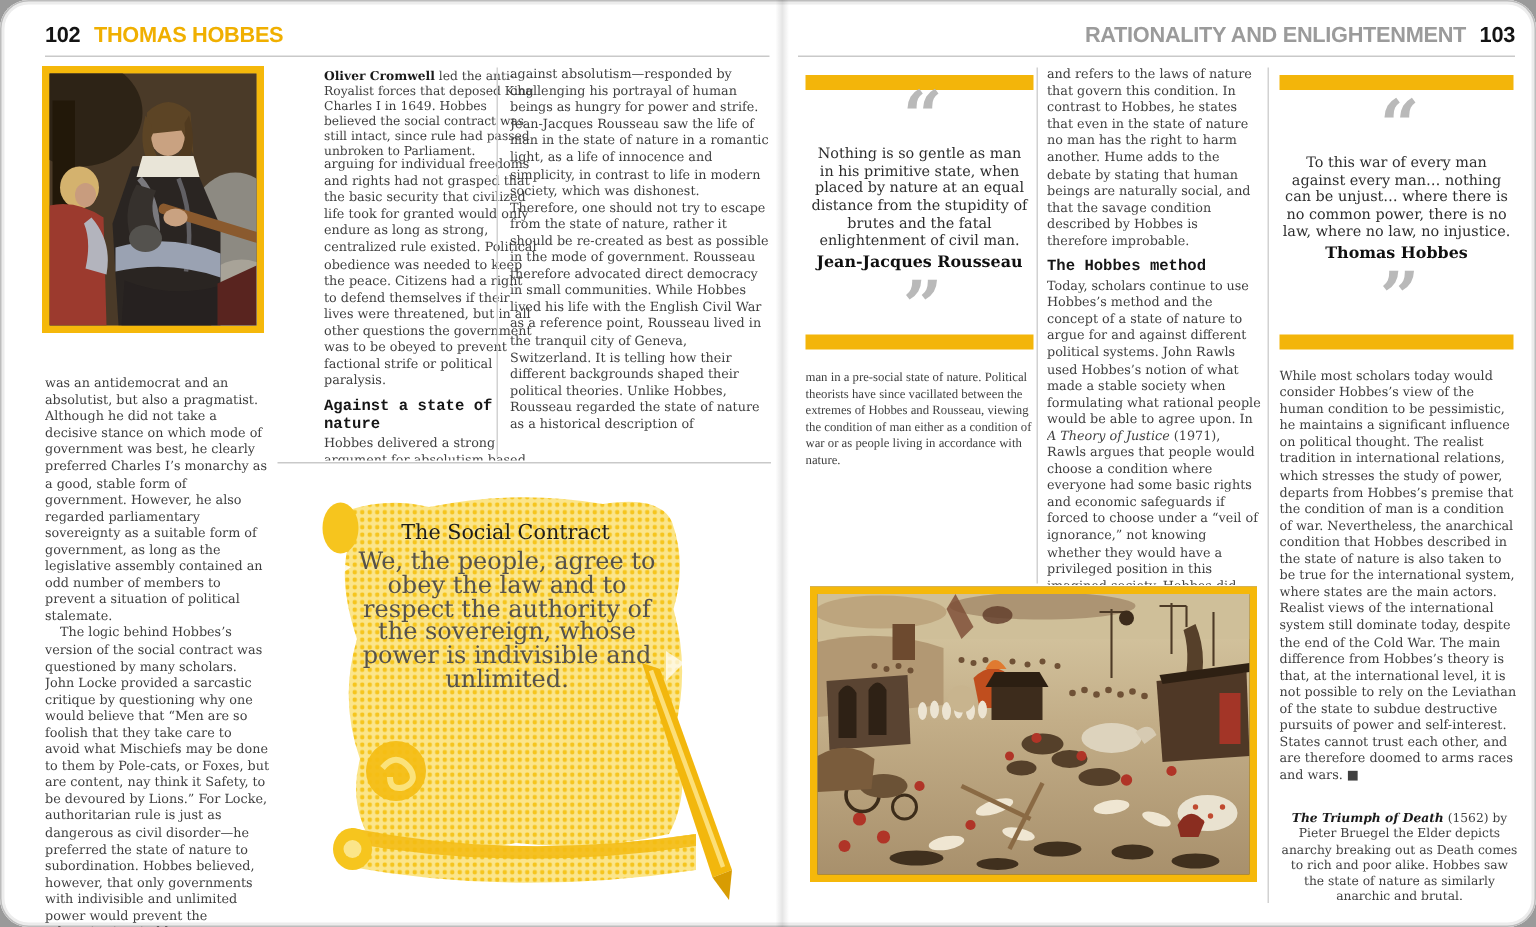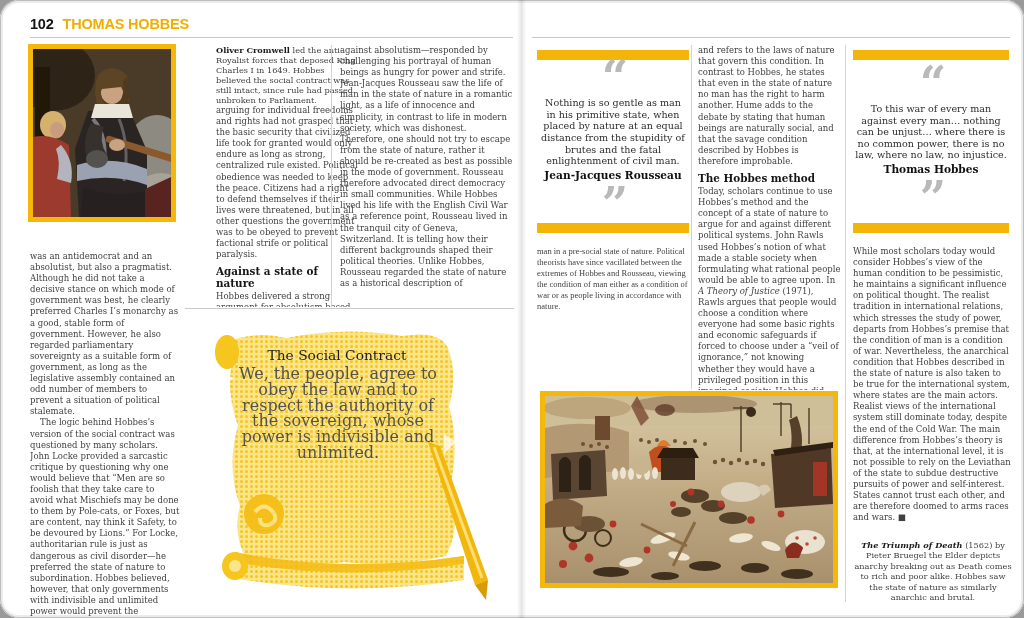--- a/index.html
+++ b/index.html
@@ -12,21 +12,21 @@
   .hdr-num{color:#141414;}
   .hdr-title-left{color:#F0AF00;margin-left:9px;}
   .hdr-title-right{color:#9b9b9b;margin-right:9px;}
   .rule{background:#c9c9c9;height:1px;}
   .vrule{background:#d2d2d2;width:1px;}
   .gutter{background:linear-gradient(90deg,rgba(0,0,0,0) 0%,rgba(0,0,0,0.10) 50%,rgba(0,0,0,0) 100%);}
   
   .body-col{font-size:8.5px;line-height:11.1px;}
   .body-col p{margin:0;}
   .body-col p.indent{text-indent:10px;}
-  .subhead{font-weight:bold;font-size:10.4px;color:#161616;margin:5px 0 2px 0;line-height:12px;}
+  .subhead{font-weight:bold;font-size:10.4px;color:#161616;margin:5px 0 2px 0;line-height:12px;font-family:Liberation Mono, monospace;}
   .caption{font-size:8.2px;line-height:10px;margin:0 0 13px 0;}
   .caption b{color:#1a1a1a;}
   .photo{border:5px solid #F5B80A;box-sizing:border-box;background:#6b5a44;}
   .photo svg{display:block;width:100%;height:100%;}
   
   .quote-box{display:flex;flex-direction:column;align-items:center;text-align:center;}
   .qbar{width:100%;height:10px;background:#F3B50A;flex:0 0 auto;}
   .qspace{flex:1;}
   .qmark{font-weight:bold;color:#b9b9b9;font-size:46px;line-height:30px;height:32px;letter-spacing:-4px;font-family:"DejaVu Serif",serif;}
   .q-text{font-size:9.6px;line-height:11.6px;color:#2d2d2d;margin:3px 0 2px 0;padding:0 2px;}
@@ -119,20 +119,23 @@
       <polygon points="234,128 246,132 294,266 281,271" fill="#f2b70d"></polygon>
       <polygon points="281,271 294,266 292,286" fill="#d89c02"></polygon>
       <line x1="240" y1="133" x2="288" y2="264" stroke="#fcdf78" stroke-width="3"></line>
     </svg>
     <div class="scroll-title">The Social Contract</div>
     <div class="scroll-text">We, the people, agree to obey the law and to respect the authority of the sovereign, whose power is indivisible and unlimited.</div>
   </div>
 
   <div class="abs gutter" style="left:517px;top:0;width:9px;height:618px;"></div>
 
+  <div class="abs hdr" style="right:14px;top:16px;text-align:right;">
+    <span class="hdr-title-right">RATIONALITY AND ENLIGHTENMENT</span><span class="hdr-num">103</span>
+  </div>
   <div class="abs rule" style="left:532px;top:37px;width:478px;"></div>
 
   <div class="abs quote-box" style="left:537px;top:50px;width:152px;height:183px;">
     <div class="qbar"></div>
     <div class="qspace"></div>
     <div class="qmark">“</div>
     <div class="q-text">Nothing is so gentle as man in his primitive state, when placed by nature at an equal distance from the stupidity of brutes and the fatal enlightenment of civil man.</div>
     <div class="q-attr">Jean-Jacques Rousseau</div>
     <div class="qmark" style="margin-top:8px;">”</div>
     <div class="qspace"></div>

